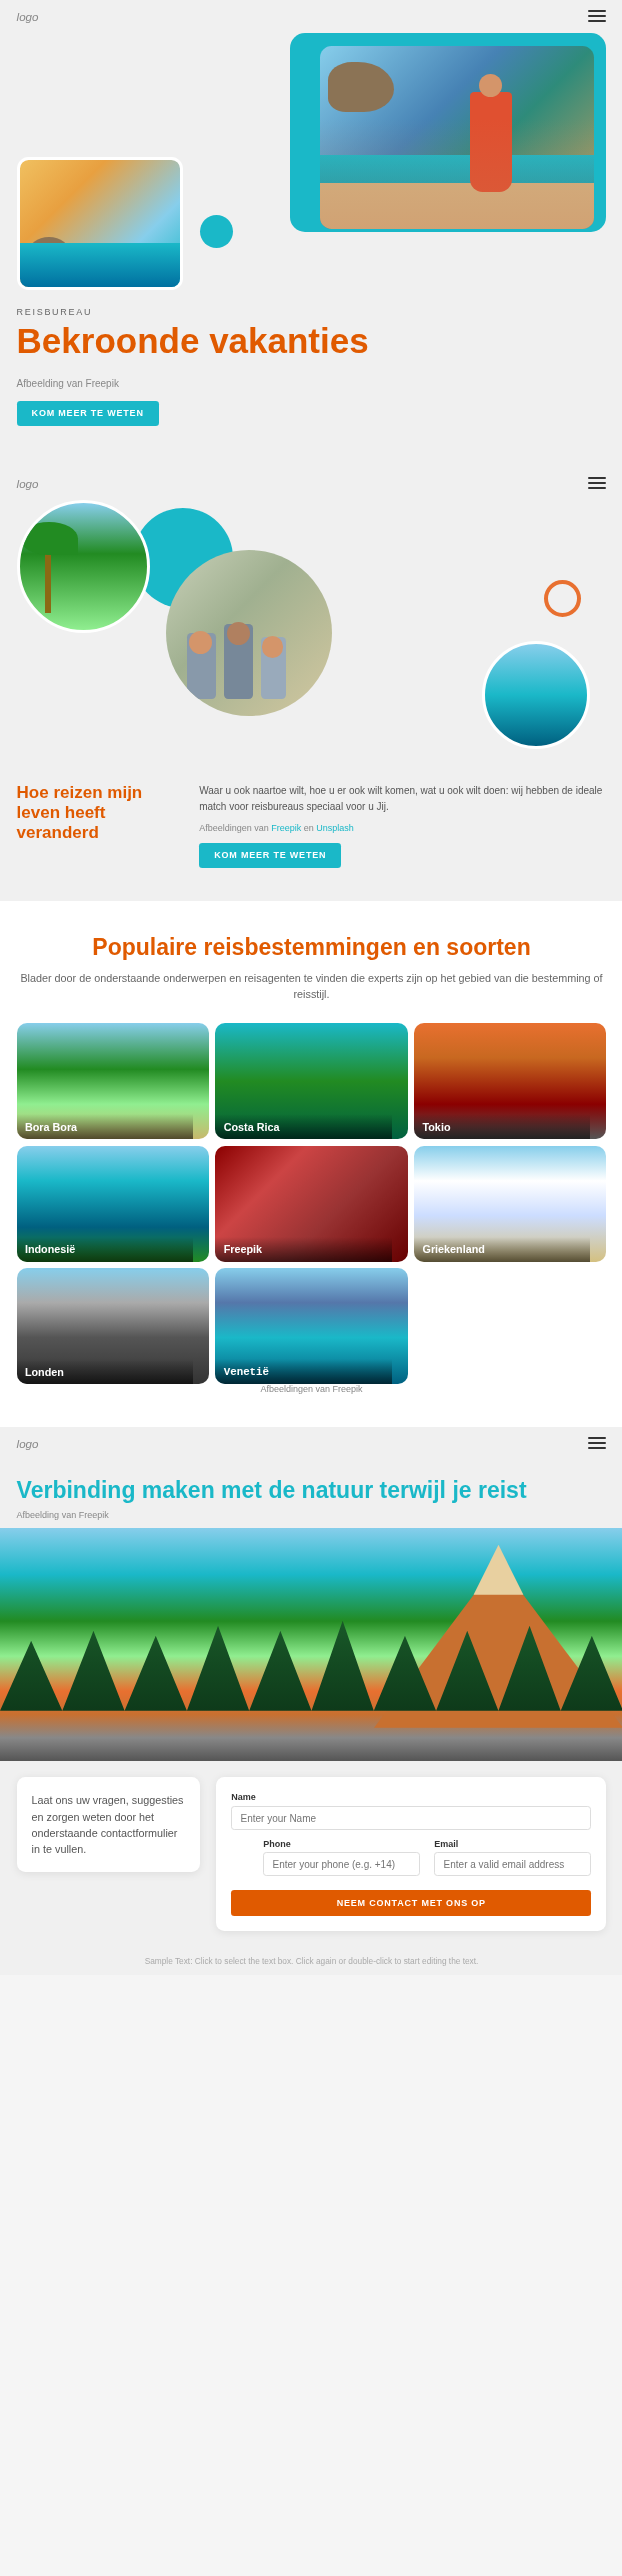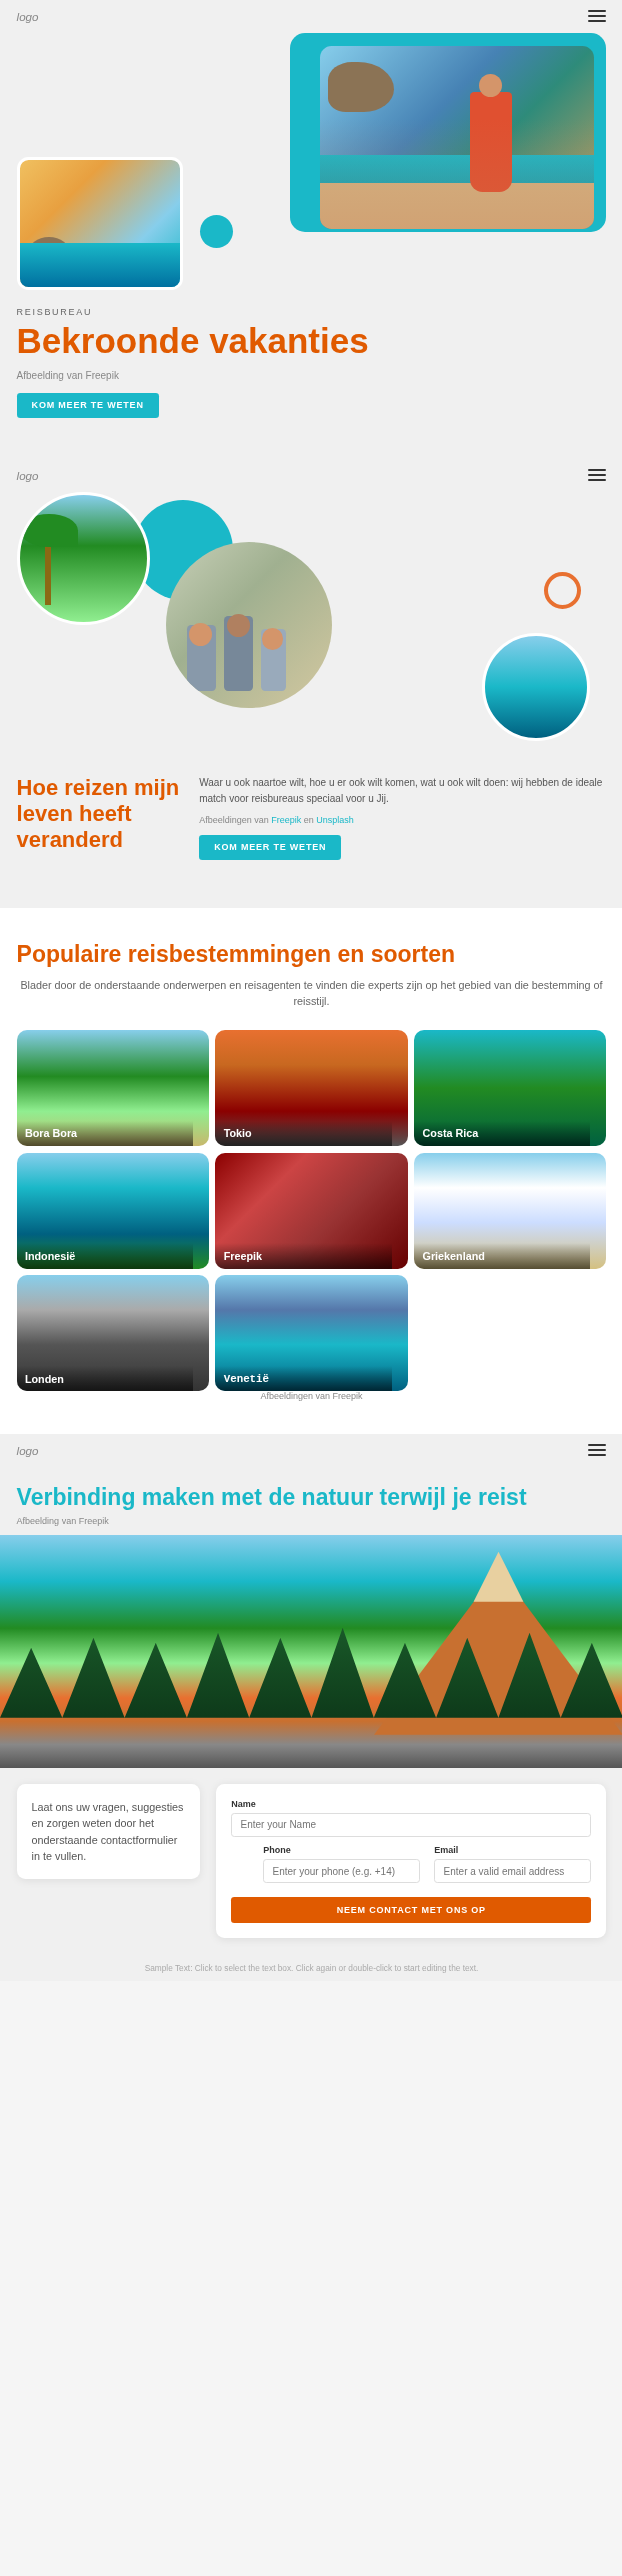--- a/index.html
+++ b/index.html
@@ -151,21 +151,21 @@
       letter-spacing: 1.7px;
       color: #666;
       text-transform: uppercase;
       margin-bottom: 5px;
     }
     .hero-title {
       font-size: 35px;
       font-weight: 900;
       color: #e05a00;
       line-height: 1.1;
-      margin-bottom: 10px;
+      margin-bottom: 18px;
     }
     .hero-subtitle {
       font-size: 10px;
       color: #888;
       margin-bottom: 11.6px;
     }
     .btn-primary {
       display: inline-block;
       background: #1ab8c8;
       color: white;
@@ -299,21 +299,21 @@
       gap: 16.6px;
       align-items: flex-start;
     }
     .section2-left {
       flex: 0 0 166px;
     }
     .section2-right {
       flex: 1;
     }
     .section2-title {
-      font-size: 22px;
+      font-size: 17px;
       font-weight: 900;
       color: #e05a00;
       line-height: 1.2;
       margin-bottom: 21px;
     }
     .section2-body {
       font-size: 10px;
       color: #555;
       line-height: 1.6;
       margin-bottom: 8.3px;
@@ -327,21 +327,21 @@
 
     
     .section3 {
       background: white;
       padding: 33px 16.6px;
     }
     .section3-title {
       font-size: 23px;
       font-weight: 900;
       color: #e05a00;
-      text-align: left;
+      text-align: center;
       margin-bottom: 8.3px;
       line-height: 1.2;
     }
     .section3-subtitle {
       font-size: 10.8px;
       color: #666;
       text-align: center;
       margin-bottom: 21px;
       line-height: 1.5;
     }
@@ -617,28 +617,28 @@
 <div class="section3">
   <h2 class="section3-title">Populaire reisbestemmingen en soorten</h2>
   <p class="section3-subtitle">Blader door de onderstaande onderwerpen en reisagenten te vinden die experts zijn op het gebied van die bestemming of reisstijl.</p>
 
   <div class="destinations-grid" id="dest-grid">
       <div class="dest-item dest-borabora">
         <div class="dest-overlay">
           <div class="dest-name">Bora Bora</div>
         </div>
       </div>
+      <div class="dest-item dest-costarica">
+        <div class="dest-overlay">
+          <div class="dest-name">Costa Rica</div>
+        </div>
+      </div>
       <div class="dest-item dest-tokio">
         <div class="dest-overlay">
           <div class="dest-name">Tokio</div>
-        </div>
-      </div>
-      <div class="dest-item dest-costarica">
-        <div class="dest-overlay">
-          <div class="dest-name">Costa Rica</div>
         </div>
       </div>
       <div class="dest-item dest-indonesie">
         <div class="dest-overlay">
           <div class="dest-name">Indonesië</div>
         </div>
       </div>
       <div class="dest-item dest-parijs">
         <div class="dest-overlay">
           <div class="dest-name">Freepik</div>

